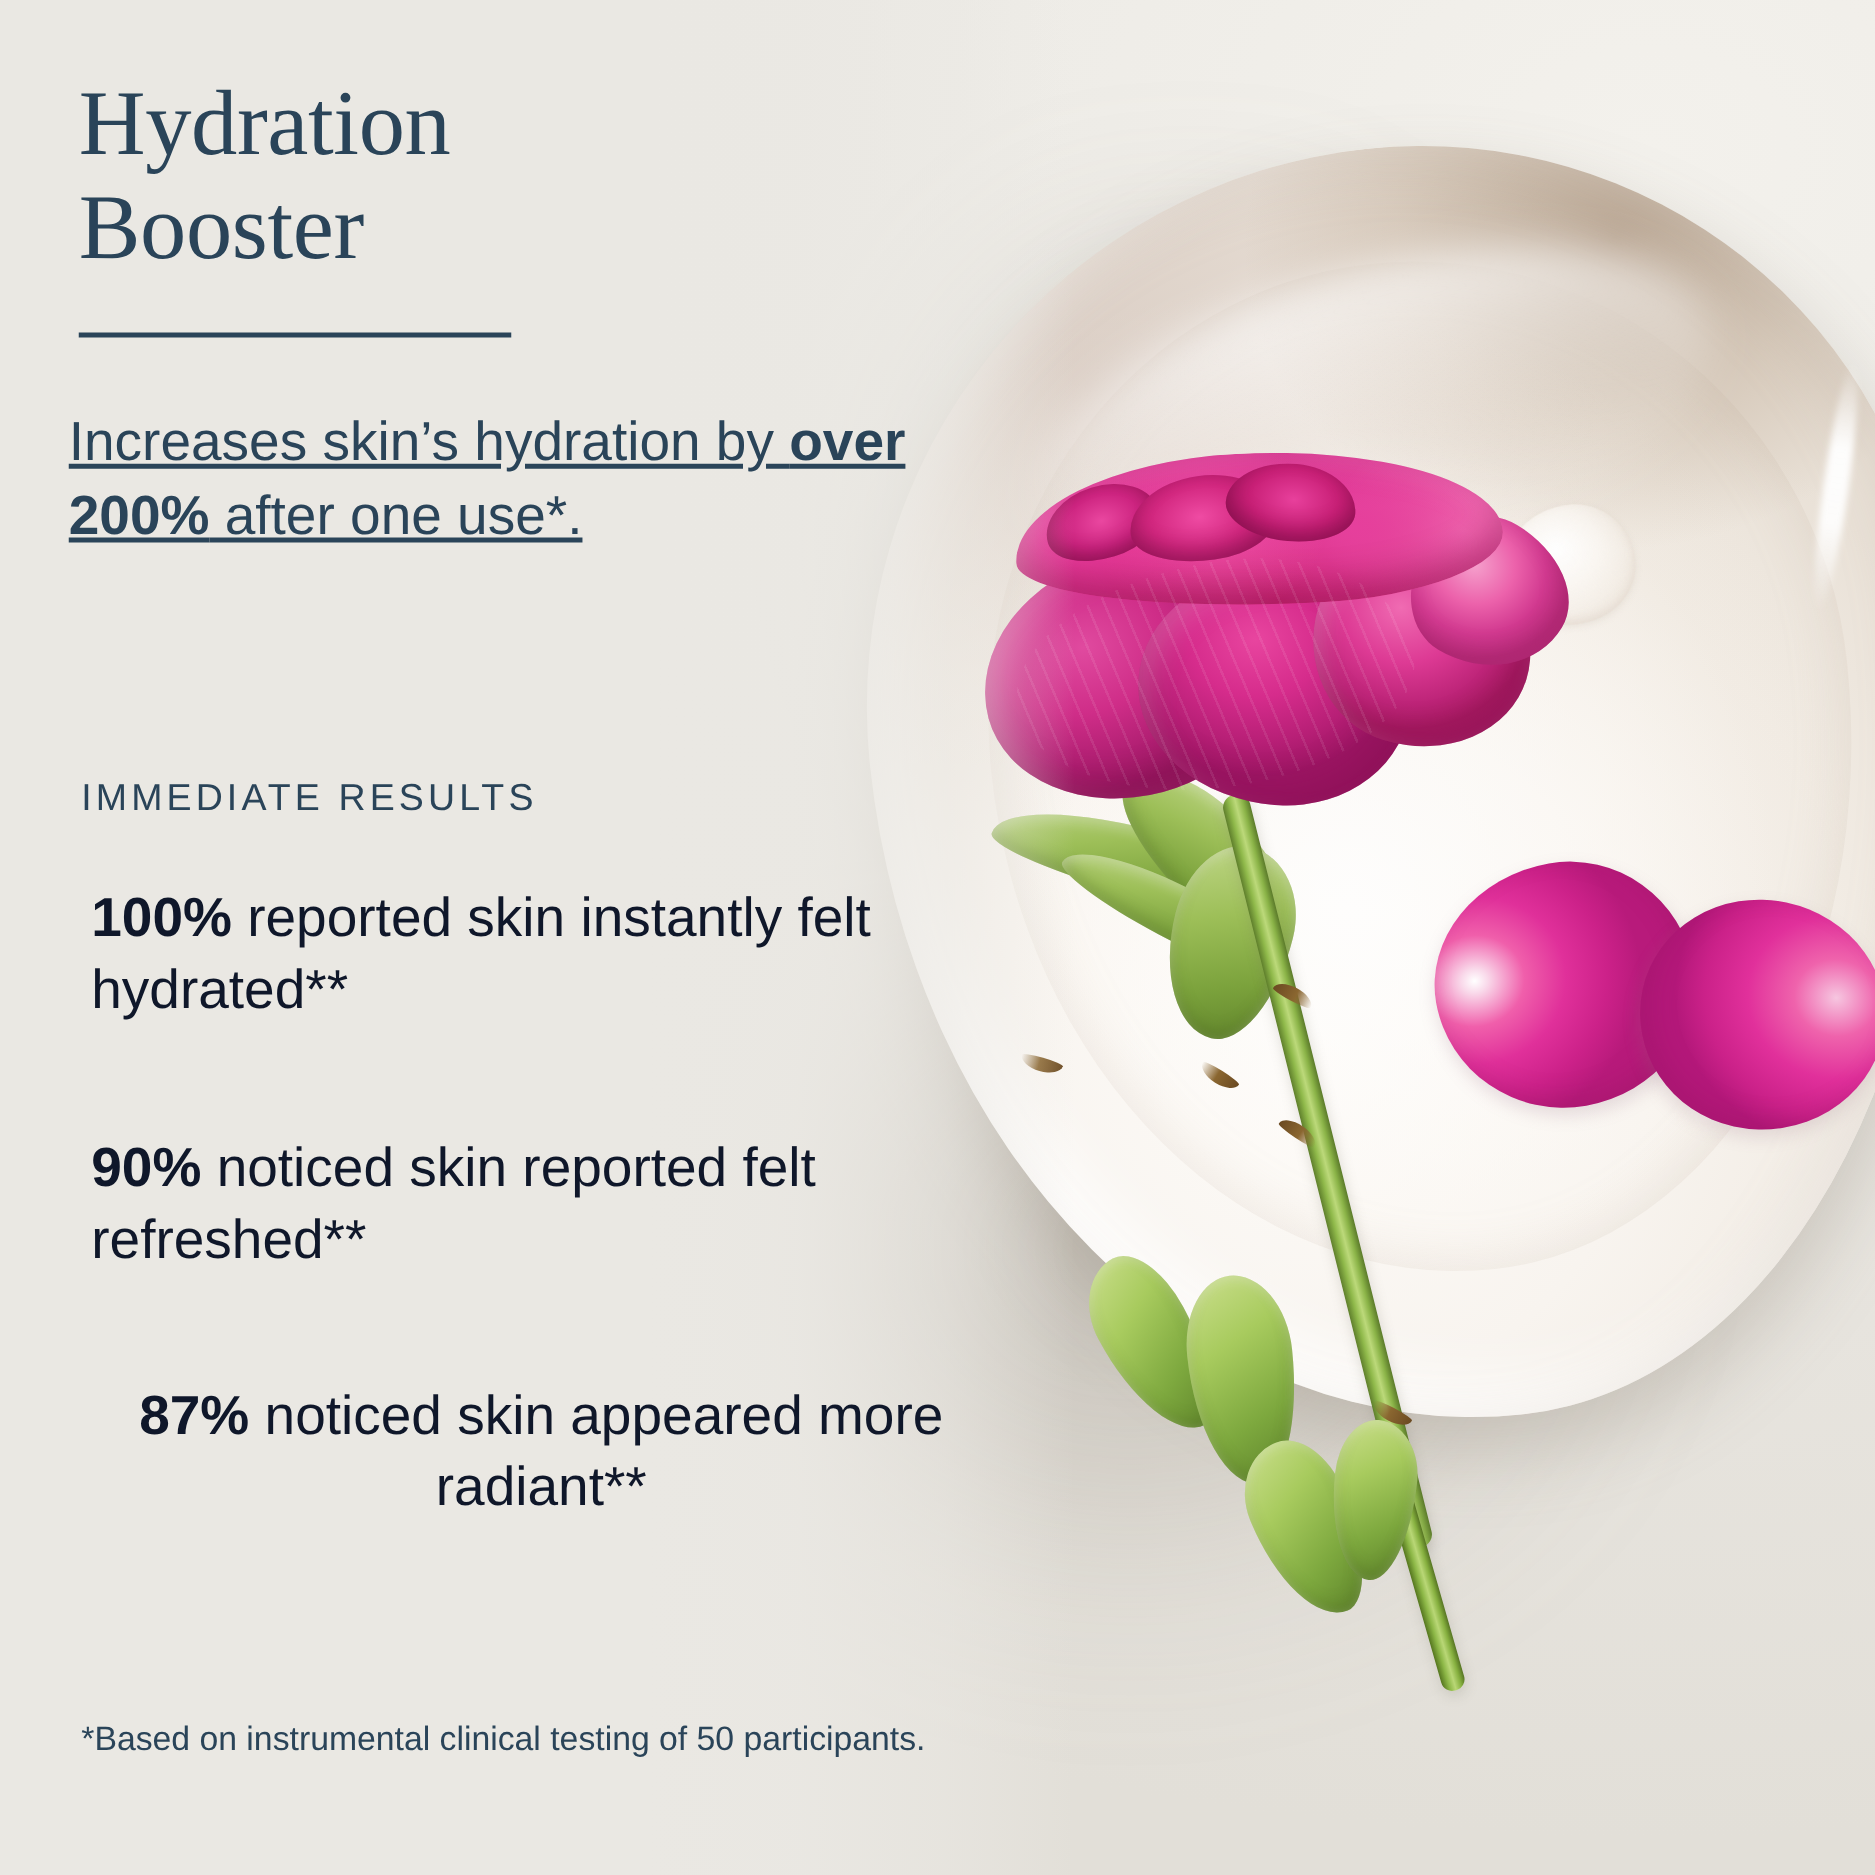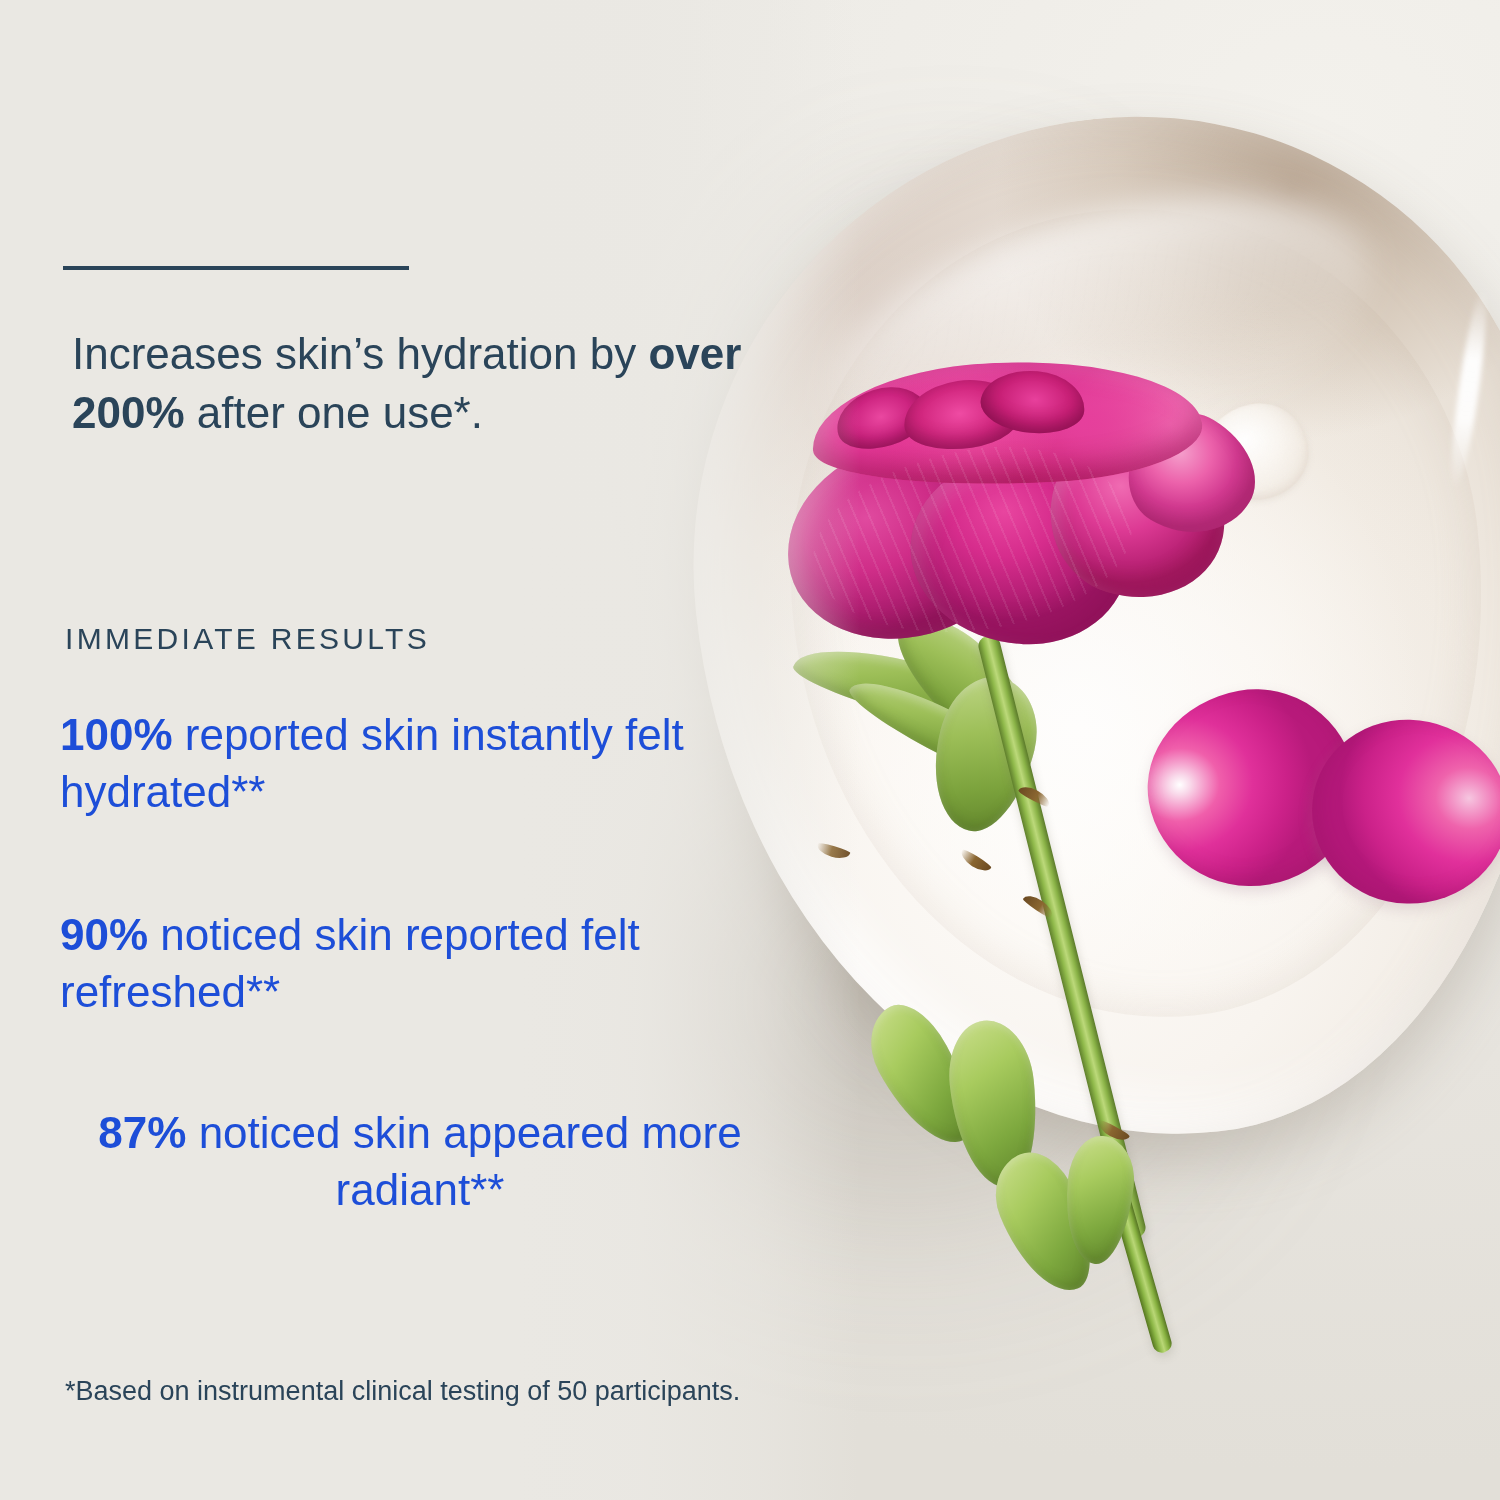--- a/index.html
+++ b/index.html
@@ -361,47 +361,48 @@
     position: absolute;
     left: 63px;
     top: 266px;
     width: 346px;
     height: 4px;
     background: #2a4459;
   }
 
   .subhead {
     position: absolute;
-    left: 72px;
+    left: 55px;
     top: 325px;
     width: 760px;
     font-size: 44px;
     line-height: 1.34;
     color: #2a4459;
     font-weight: 400;
+    text-decoration: underline;
   }
   .subhead b { font-weight: 700; }
 
   .eyebrow {
     position: absolute;
     left: 65px;
     top: 622px;
     font-size: 30px;
     font-weight: 400;
     letter-spacing: 3.3px;
     color: #2a4459;
   }
 
   .stat {
     position: absolute;
-    left: 60px;
+    left: 73px;
     width: 720px;
     font-size: 44px;
     line-height: 1.30;
-    color: #1d4ed8;
+    color: #0f172a;
     font-weight: 400;
   }
   .stat .num { font-weight: 700; }
   .stat-1 { top: 706px; }
   .stat-2 { top: 906px; }
   .stat-3 { top: 1104px; text-align: center; }
 
   .footnotes {
     position: absolute;
     left: 57px;
@@ -464,20 +465,24 @@
     </div>
 
     <div class="loose-petal lp-left"></div>
     <div class="loose-petal lp-right"></div>
 
     <div class="photo-fade"></div>
   </div>
 
   <div class="content">
 
+    <div class="headline">
+      <span class="ln">Hydration</span>
+      <span class="ln">Booster</span>
+    </div>
 
     <div class="rule"></div>
 
     <div class="subhead"><span>Increases skin’s hydration by </span><b>over 200%</b><span> after one use*.</span></div>
 
     <div class="eyebrow">IMMEDIATE RESULTS</div>
 
     <div class="stat stat-1"><span class="num">100%</span><span> reported skin instantly felt hydrated**</span></div>
 
     <div class="stat stat-2"><span class="num">90%</span><span> noticed skin reported felt refreshed**</span></div>

